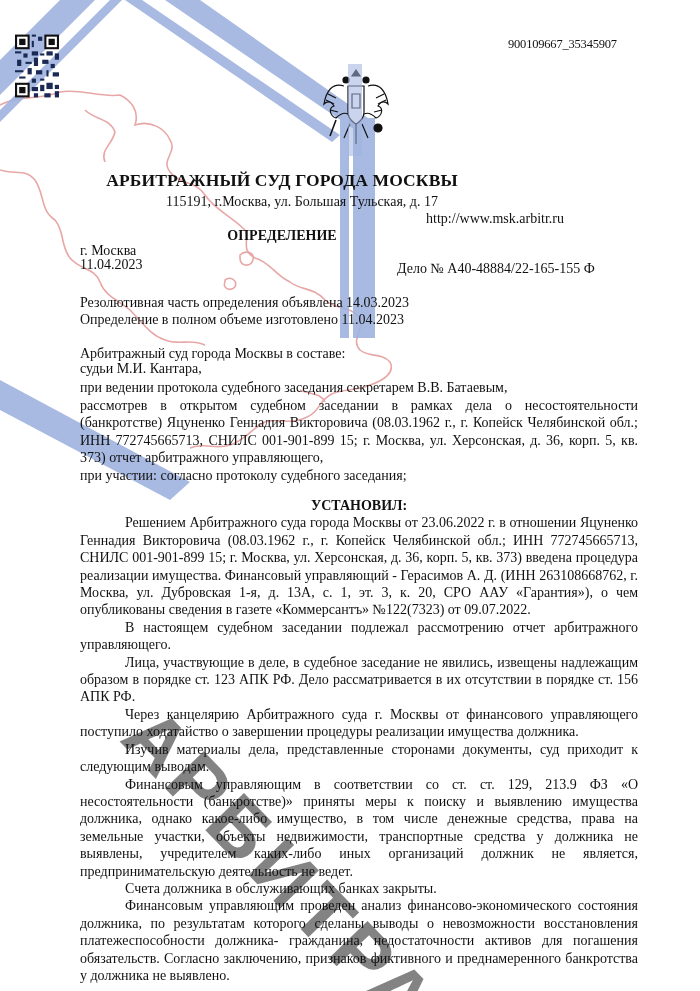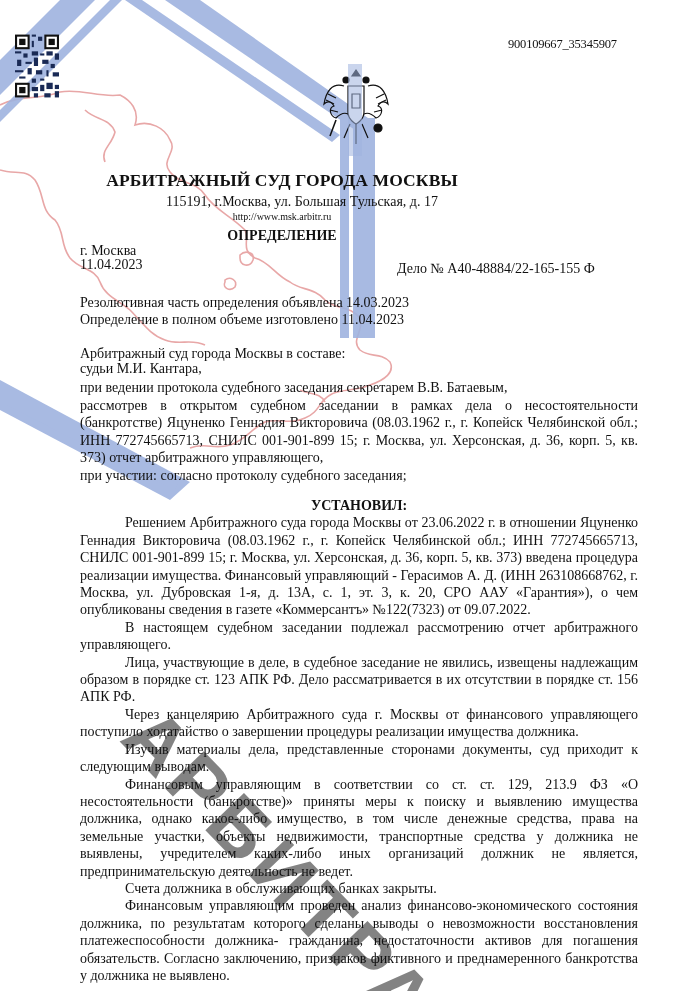--- a/index.html
+++ b/index.html
@@ -5,21 +5,21 @@
   html, body { margin: 0; padding: 0; background: #ffffff; }
   body { width: 700px; height: 991px; position: relative; overflow: hidden;
          font-family: "Liberation Serif", "DejaVu Serif", serif; color: #111; }
   .layer { position: absolute; left: 0; top: 0; width: 700px; height: 991px; pointer-events: none; }
   .doc-id { position: absolute; left: 508px; top: 37px; font-size: 12.5px; letter-spacing: -0.2px; }
   .qr { position: absolute; left: 15px; top: 34px; width: 44px; height: 64px; }
   .emblem { position: absolute; left: 322px; top: 64px; width: 68px; height: 92px; }
   .center { position: absolute; left: 0; width: 564px; text-align: center; }
   .court-title { top: 170px; font-size: 17.5px; font-weight: bold; letter-spacing: 0.1px; }
   .court-addr { top: 194px; font-size: 14px; padding-left: 20px; }
-  .court-url { top: 211px; font-size: 10px; }
+  .court-url { top: 211px; font-size: 14px; text-align: right; }
   .doc-type { top: 228px; font-size: 14px; font-weight: bold; }
   .line { position: absolute; left: 80px; font-size: 14px; white-space: nowrap; }
   .case-no { position: absolute; left: 397px; top: 261px; font-size: 14px; }
   .body-text { position: absolute; left: 80px; width: 558px; font-size: 14px; line-height: 17.4px; text-align: justify; }
   .body-text p { margin: 0; }
   .indent { text-indent: 45px; }
   .heading { text-align: center; font-weight: bold; }
 </style>
 </head>
 <body>

